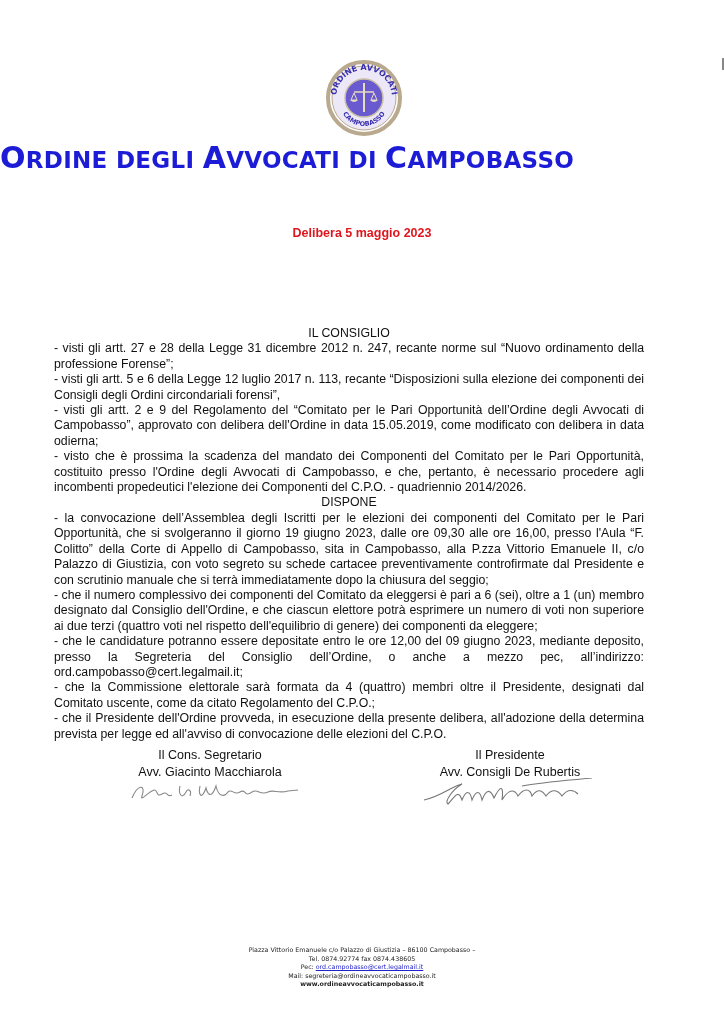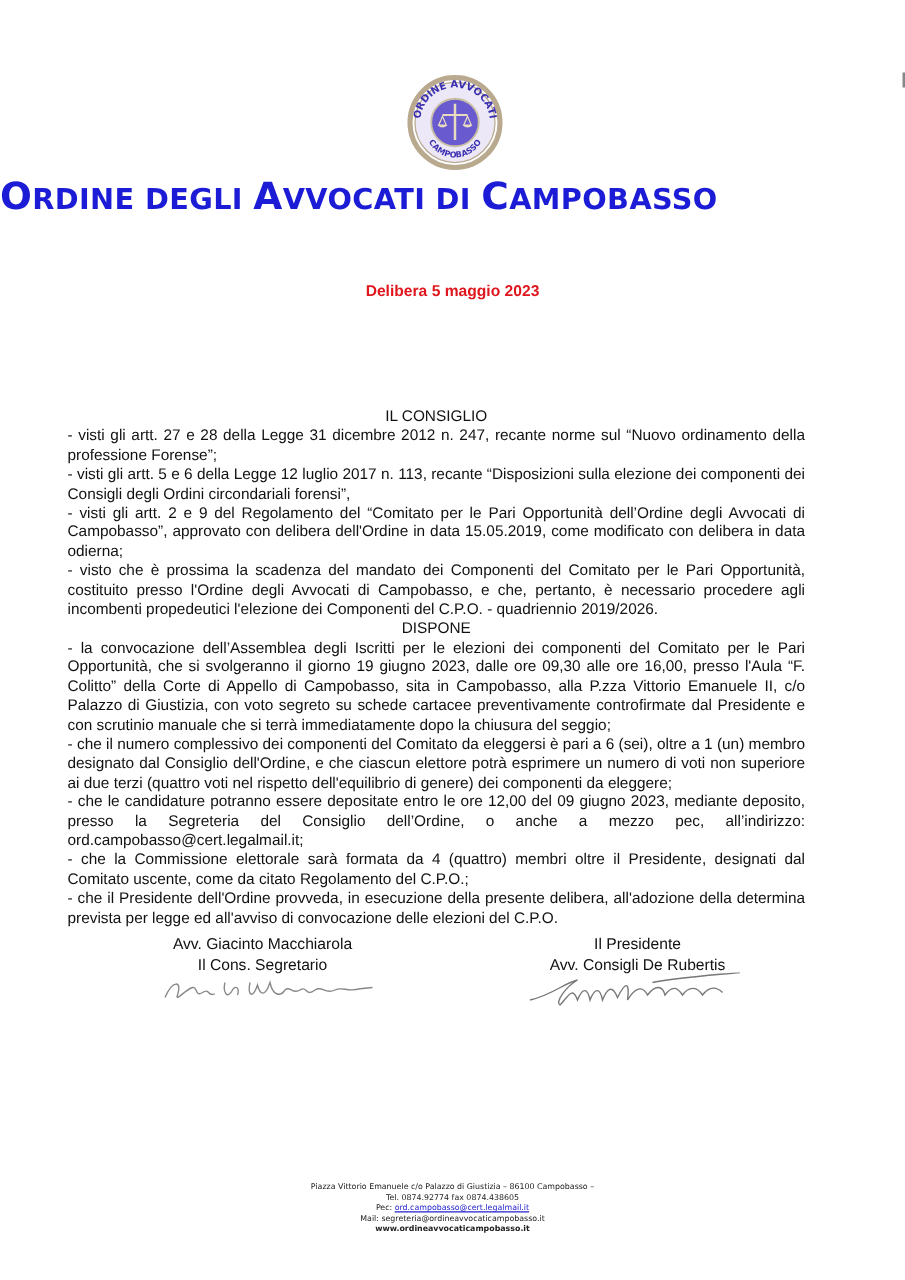--- a/index.html
+++ b/index.html
@@ -54,32 +54,32 @@
   <span class="big">O</span><span>RDINE DEGLI </span><span class="big">A</span><span>VVOCATI DI </span><span class="big">C</span><span>AMPOBASSO</span>
 </div>
 
 <div class="delibera">Delibera 5 maggio 2023</div>
 
 <div class="body-text">
   <p class="center">IL CONSIGLIO</p>
   <p>- visti gli artt. 27 e 28 della Legge 31 dicembre 2012 n. 247, recante norme sul “Nuovo ordinamento della professione Forense”;</p>
   <p>- visti gli artt. 5 e 6 della Legge 12 luglio 2017 n. 113, recante “Disposizioni sulla elezione dei componenti dei Consigli degli Ordini circondariali forensi”,</p>
   <p>- visti gli artt. 2 e 9 del Regolamento del “Comitato per le Pari Opportunità dell’Ordine degli Avvocati di Campobasso”, approvato con delibera dell'Ordine in data 15.05.2019, come modificato con delibera in data odierna;</p>
-  <p>- visto che è prossima la scadenza del mandato dei Componenti del Comitato per le Pari Opportunità, costituito presso l'Ordine degli Avvocati di Campobasso, e che, pertanto, è necessario procedere agli incombenti propedeutici l'elezione dei Componenti del C.P.O. - quadriennio 2019/2026.</p>
+  <p>- visto che è prossima la scadenza del mandato dei Componenti del Comitato per le Pari Opportunità, costituito presso l'Ordine degli Avvocati di Campobasso, e che, pertanto, è necessario procedere agli incombenti propedeutici l'elezione dei Componenti del C.P.O. - quadriennio 2014/2026.</p>
   <p class="center">DISPONE</p>
   <p>- la convocazione dell’Assemblea degli Iscritti per le elezioni dei componenti del Comitato per le Pari Opportunità, che si svolgeranno il giorno 19 giugno 2023, dalle ore 09,30 alle ore 16,00, presso l'Aula “F. Colitto” della Corte di Appello di Campobasso, sita in Campobasso, alla P.zza Vittorio Emanuele II, c/o Palazzo di Giustizia, con voto segreto su schede cartacee preventivamente controfirmate dal Presidente e con scrutinio manuale che si terrà immediatamente dopo la chiusura del seggio;</p>
   <p>- che il numero complessivo dei componenti del Comitato da eleggersi è pari a 6 (sei), oltre a 1 (un) membro designato dal Consiglio dell'Ordine, e che ciascun elettore potrà esprimere un numero di voti non superiore ai due terzi (quattro voti nel rispetto dell'equilibrio di genere) dei componenti da eleggere;</p>
   <p>- che le candidature potranno essere depositate entro le ore 12,00 del 09 giugno 2023, mediante deposito, presso la Segreteria del Consiglio dell’Ordine, o anche a mezzo pec, all’indirizzo: ord.campobasso@cert.legalmail.it;</p>
   <p>- che la Commissione elettorale sarà formata da 4 (quattro) membri oltre il Presidente, designati dal Comitato uscente, come da citato Regolamento del C.P.O.;</p>
   <p>- che il Presidente dell'Ordine provveda, in esecuzione della presente delibera, all'adozione della determina prevista per legge ed all'avviso di convocazione delle elezioni del C.P.O.</p>
 </div>
 
 <div class="sig sig-left">
+  <div>Il Cons. Segretario</div>
   <div>Avv. Giacinto Macchiarola</div>
-  <div>Il Cons. Segretario</div>
 </div>
 <svg class="sig-scribble" style="left:128px;" width="175" height="28" viewBox="0 0 175 28">
   <path d="M4 20 C10 6 18 6 14 18 C12 24 20 14 26 12 C30 11 28 20 34 16 C40 12 38 20 44 17 M52 8 C50 16 54 22 58 14 C60 10 64 12 62 18 M72 8 C70 18 74 22 78 10 C80 18 84 20 88 8 C90 18 96 20 100 14 C104 10 106 18 112 14 C118 10 116 20 124 14 C130 10 132 18 140 14 C146 11 150 16 160 13 L170 12" fill="none" stroke="#888" stroke-width="1.1"></path>
 </svg>
 
 <div class="sig sig-right">
   <div>Il Presidente</div>
   <div>Avv. Consigli De Rubertis</div>
 </div>
 <svg class="sig-scribble" style="left:422px;" width="180" height="30" viewBox="0 0 180 30">

